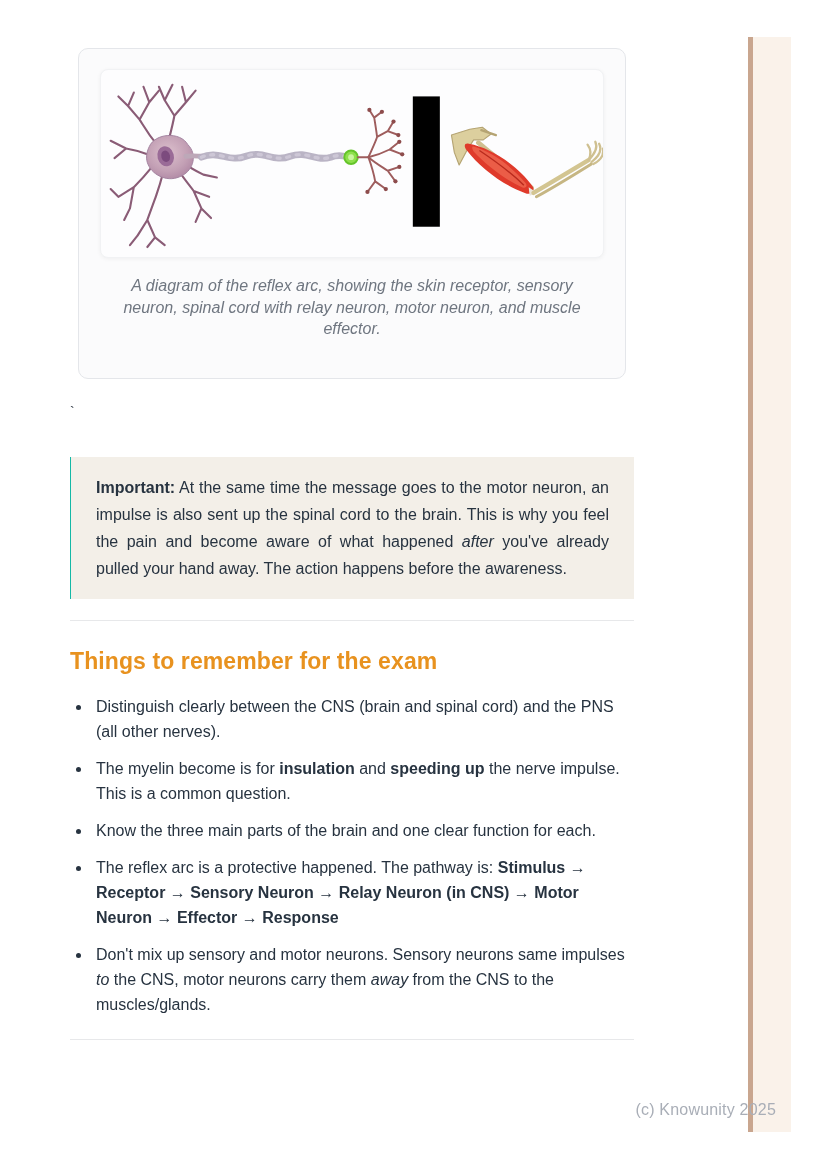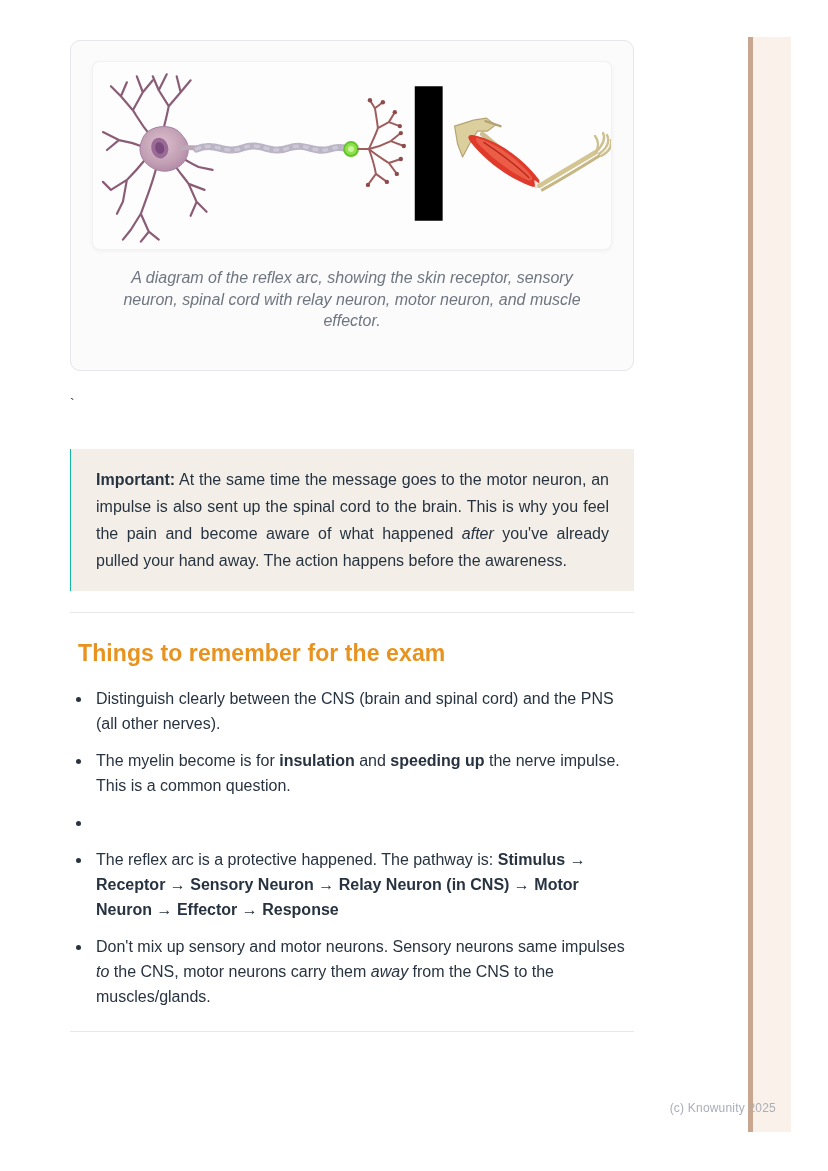--- a/index.html
+++ b/index.html
@@ -4,21 +4,21 @@
 <style>
   html,body{margin:0;padding:0;}
   body{
     width:828px;height:1171px;position:relative;background:#ffffff;
     font-family:"Liberation Sans", sans-serif;color:#273340;overflow:hidden;
   }
   .content{position:absolute;left:70px;top:40px;width:564px;}
 
   
   .figure-card{
-    margin:0;border:1px solid #e4e6ea;border-radius:10px;background:#fbfbfc;
+    margin:8px;border:1px solid #e4e6ea;border-radius:10px;background:#fbfbfc;
     padding:20px 21px 38px 21px;
   }
   .figure-image{
     height:187px;border-radius:8px;background:#fdfdfe;border:1px solid #f1f2f4;
     box-shadow:0 1px 4px rgba(0,0,0,.05);overflow:hidden;
   }
   .figure-image svg{display:block;width:100%;height:100%;}
   .figure-caption{
     margin:17px auto 0;max-width:486px;text-align:center;font-style:italic;
     color:#6f7680;font-size:16px;line-height:21.5px;
@@ -31,40 +31,40 @@
     margin-top:37px;background:#f3efe8;border-left:1px solid #14b8a6;
     padding:17px 25px 17px 25px;
   }
   .callout p{margin:0;text-align:justify;font-size:16px;line-height:27px;color:#273340;}
 
   hr.rule{border:none;border-top:1px solid #e7e8ea;height:0;}
   .rule-top{margin:21px 0 0;}
   .rule-bottom{margin:22px 0 0;}
 
   .section-title{
-    margin:25px 8px 0;font-size:23px;line-height:30px;font-weight:bold;color:#E8921F;
+    margin:25px 0 0;font-size:23px;line-height:30px;font-weight:bold;color:#E8921F;
     letter-spacing:.1px;
   }
 
   ul.exam-list{margin:18px 0 14px;padding-left:22px;font-size:16px;line-height:25px;}
   li.exam-item{margin-bottom:12px;padding-left:4px;}
   ul.sub-list{list-style:circle;margin:5px 0 0;padding-left:26px;}
   li.sub-item{margin-bottom:5px;padding-left:2px;}
   strong{font-weight:bold;}
   em{font-style:italic;}
 
   
   .right-stripe{
     position:absolute;left:748px;top:37px;width:38px;height:1095px;
     background:#faf2ea;border-left:5px solid #c9a68f;z-index:1;
   }
 
   .footer-credit{
     position:absolute;top:1101px;right:52px;z-index:3;
-    font-size:12px;letter-spacing:.2px;color:#a9aeb7;
+    font-size:16px;letter-spacing:.2px;color:#a9aeb7;
   }
 </style>
 </head>
 <body>
 
 <div class="right-stripe"></div>
 
 <div class="content">
 
   <figure class="figure-card">
@@ -150,21 +150,21 @@
     <p><strong>Important:</strong><span> At the same time the message goes to the motor neuron, an impulse is also sent up the spinal cord to the brain. This is why you feel the pain and become aware of what happened </span><em>after</em><span> you've already pulled your hand away. The action happens before the awareness.</span></p>
   </div>
 
   <hr class="rule rule-top">
 
   <h2 class="section-title">Things to remember for the exam</h2>
 
   <ul class="exam-list">
       <li class="exam-item"><span>Distinguish clearly between the CNS (brain and spinal cord) and the PNS (all other nerves).</span></li>
       <li class="exam-item"><span>The myelin become is for </span><strong>insulation</strong><span> and </span><strong>speeding up</strong><span> the nerve impulse. This is a common question.</span></li>
-      <li class="exam-item"></li>
+      <li class="exam-item"><span>Know the three main parts of the brain and one clear function for each.</span></li>
       <li class="exam-item"><span>The reflex arc is a protective happened. The pathway is: </span><strong>Stimulus → Receptor → Sensory Neuron → Relay Neuron (in CNS) → Motor Neuron → Effector → Response</strong></li>
       <li class="exam-item"><span>Don't mix up sensory and motor neurons. Sensory neurons same impulses </span><em>to</em><span> the CNS, motor neurons carry them </span><em>away</em><span> from the CNS to the muscles/glands.</span></li>
     </ul>
 
   <hr class="rule rule-bottom">
 
 </div>
 
 <div class="footer-credit">(c) Knowunity 2025</div>
 

